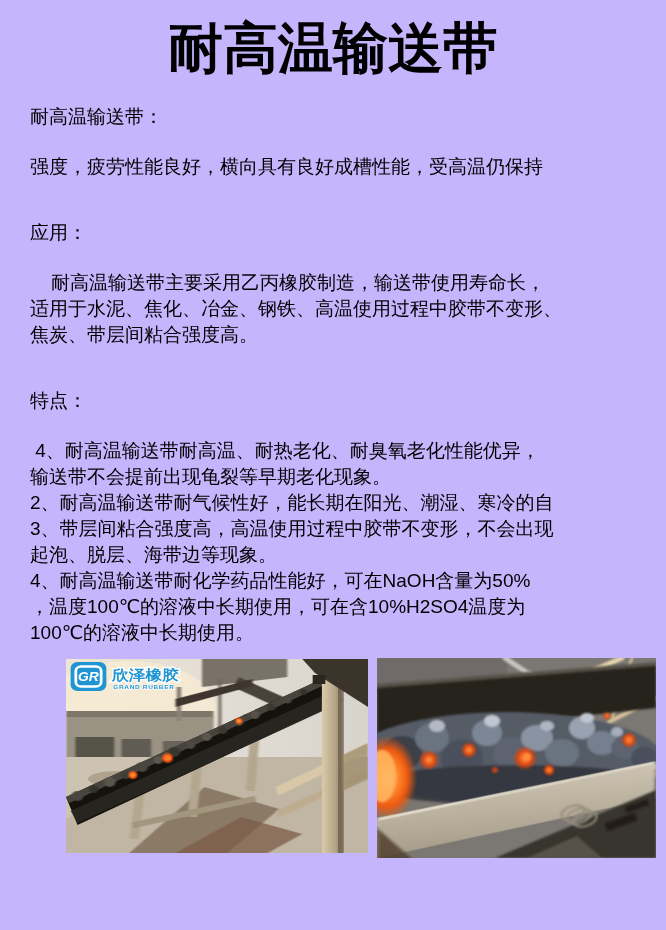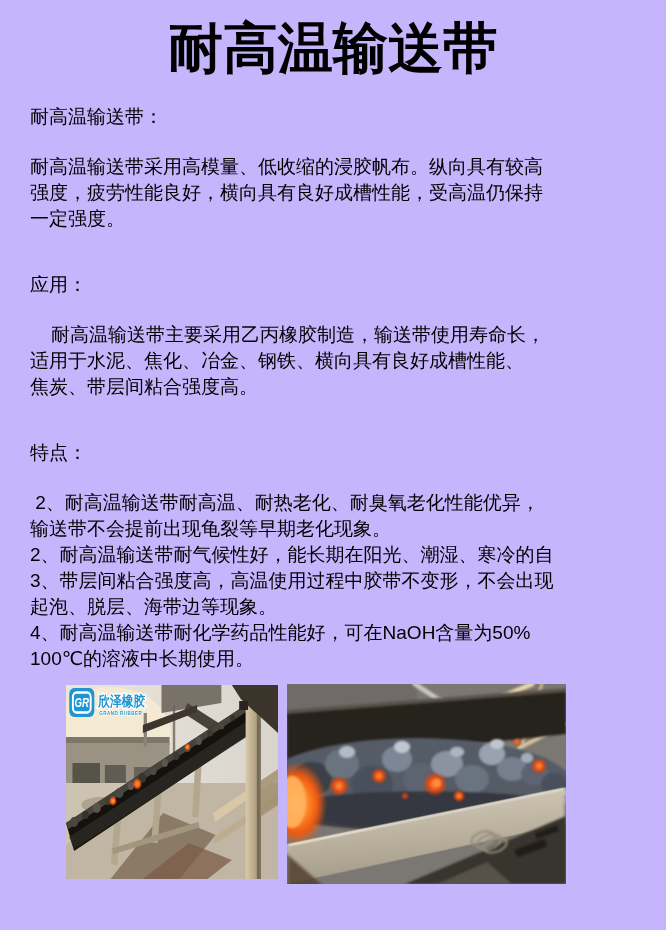--- a/index.html
+++ b/index.html
@@ -35,55 +35,54 @@
   .sec-label { margin-top: 40px; }
   .sec-label:first-child { margin-top: 20px; }
   .para { margin-top: 24px; }
   .photos {
     display: flex;
     align-items: flex-start;
     gap: 9px;
     margin: 12px 0 0 66px;
   }
   .photo { display: block; flex: 0 0 auto; }
-  .photo-left  { width: 212px; height: 194px; margin-top: 1px; }
+  .photo-left  { width: 302px; height: 194px; margin-top: 1px; }
   .photo-right { width: 279px; height: 200px; }
   .photo svg { display: block; width: 100%; height: 100%; }
 </style>
 </head>
 <body>
 
 <div class="page">
 
   <h1 class="title">耐高温输送带</h1>
 
   <div class="content">
 
     <div class="line sec-label">耐高温输送带：</div>
     <div class="para">
-      <div class="line">耐高温输送带采用高模量、低收缩的浸胶帆布。纵向具有较高</div>
       <div class="line">强度，疲劳性能良好，横向具有良好成槽性能，受高温仍保持</div>
-      <div class="line">一定强度。</div>
     </div>
 
     <div class="line sec-label">应用：</div>
     <div class="para">
       <div class="line">    耐高温输送带主要采用乙丙橡胶制造，输送带使用寿命长，</div>
-      <div class="line">适用于水泥、焦化、冶金、钢铁、横向具有良好成槽性能、</div>
+      <div class="line">适用于水泥、焦化、冶金、钢铁、高温使用过程中胶带不变形、</div>
       <div class="line">焦炭、带层间粘合强度高。</div>
     </div>
 
     <div class="line sec-label">特点：</div>
     <div class="para">
-      <div class="line"> 2、耐高温输送带耐高温、耐热老化、耐臭氧老化性能优异，</div>
+      <div class="line"> 4、耐高温输送带耐高温、耐热老化、耐臭氧老化性能优异，</div>
       <div class="line">输送带不会提前出现龟裂等早期老化现象。</div>
       <div class="line">2、耐高温输送带耐气候性好，能长期在阳光、潮湿、寒冷的自</div>
       <div class="line">3、带层间粘合强度高，高温使用过程中胶带不变形，不会出现</div>
       <div class="line">起泡、脱层、海带边等现象。</div>
       <div class="line">4、耐高温输送带耐化学药品性能好，可在NaOH含量为50%</div>
+      <div class="line">，温度100℃的溶液中长期使用，可在含10%H2SO4温度为</div>
       <div class="line">100℃的溶液中长期使用。</div>
     </div>
   </div>
 
   <div class="photos">
 
     <div class="photo photo-left">
       <svg viewBox="0 0 262 194" preserveAspectRatio="none">
         <defs>
           <linearGradient id="skyL" x1="0" y1="0" x2="1" y2="0">

